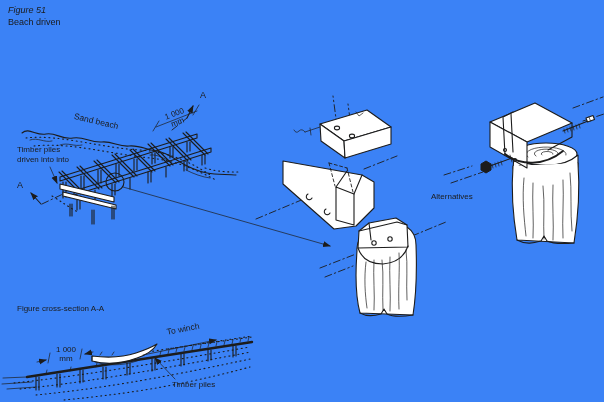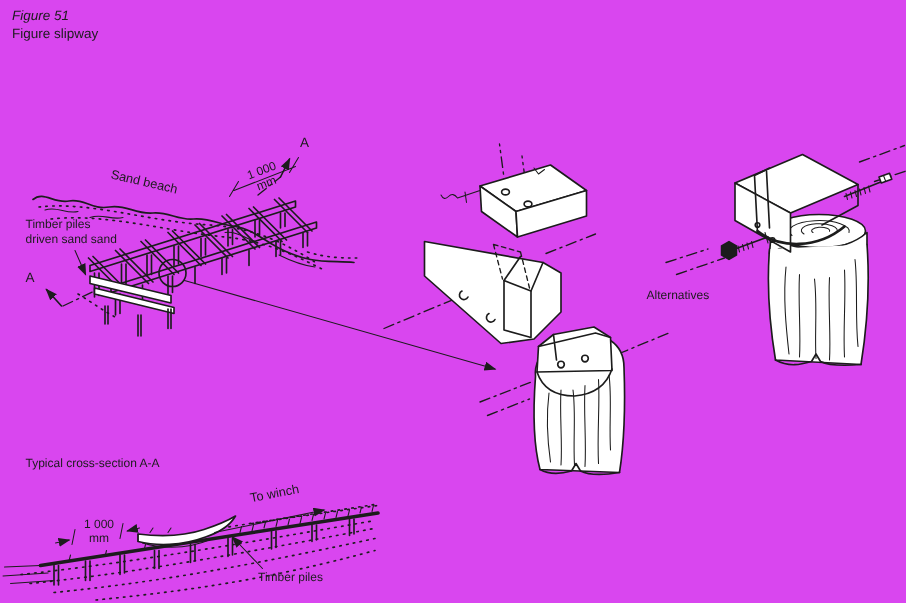--- a/index.html
+++ b/index.html
@@ -1,16 +1,16 @@
 <!DOCTYPE html>
 <html><head>
 <meta charset="utf-8">
 <style>
   html,body{margin:0;padding:0;background:#ffffff;}
-  #page{position:relative;width:604px;height:402px;background:#d946ef;overflow:hidden;
+  #page{position:relative;width:604px;height:402px;background:#3b82f6;overflow:hidden;
         font-family:"Liberation Sans",sans-serif;color:#1b1b1b;}
   #art{position:absolute;left:0;top:0;}
   .lbl{position:absolute;font-size:8px;line-height:9px;white-space:nowrap;color:#1b1b1b;}
   .lbl.md{font-size:8.5px;}
   .lbl.A{font-size:9px;}
   .fig-num{font-style:italic;font-size:9px;}
   .fig-title{font-size:9px;}
   .rot-sand{transform:rotate(13deg);transform-origin:left top;}
   .rot-dim{transform:rotate(-21deg);transform-origin:center center;text-align:center;width:42px;}
   .rot-winch{transform:rotate(-11deg);transform-origin:left top;}
@@ -152,38 +152,38 @@
       <g>
         <path class="ink thin" d="M50,353 L48,363 M82,349 L80,359"></path>
         <path class="ink thin" marker-end="url(#ah)" d="M37,362 L46,360"></path>
         <path class="ink thin" marker-end="url(#ah)" d="M93,352 L85,354"></path>
       </g>
       <path class="ink thin" marker-end="url(#ah)" d="M175,379 L155,358"></path>
     </g>
   </svg>
 
   <div class="lbl fig-num" style="left:8px;top:6px;">Figure 51</div>
-  <div class="lbl fig-title" style="left:8px;top:18px;">Figure slipway</div>
+  <div class="lbl fig-title" style="left:8px;top:18px;">Beach driven</div>
 
   <div class="lbl md rot-sand" style="left:75px;top:112px;">Sand beach</div>
 
   <div class="lbl" style="left:17px;top:145px;">Timber piles</div>
-  <div class="lbl" style="left:17px;top:155px;">driven sand sand</div>
+  <div class="lbl" style="left:17px;top:155px;">driven into into</div>
 
   <div class="lbl rot-dim" style="left:155px;top:109px;">
     <div>1 000</div>
     <div>mm</div>
   </div>
 
   <div class="lbl A" style="left:200px;top:91px;">A</div>
   <div class="lbl A" style="left:17px;top:181px;">A</div>
 
   <div class="lbl" style="left:431px;top:192px;">Alternatives</div>
 
-  <div class="lbl" style="left:17px;top:304px;">Typical cross-section A-A</div>
+  <div class="lbl" style="left:17px;top:304px;">Figure cross-section A-A</div>
   <div class="lbl md rot-winch" style="left:166px;top:328px;">To winch</div>
 
   <div class="lbl dim-block" style="left:51px;top:345px;">
     <div>1 000</div>
     <div>mm</div>
   </div>
 
   <div class="lbl" style="left:172px;top:380px;">Timber piles</div>
 
 </div>

